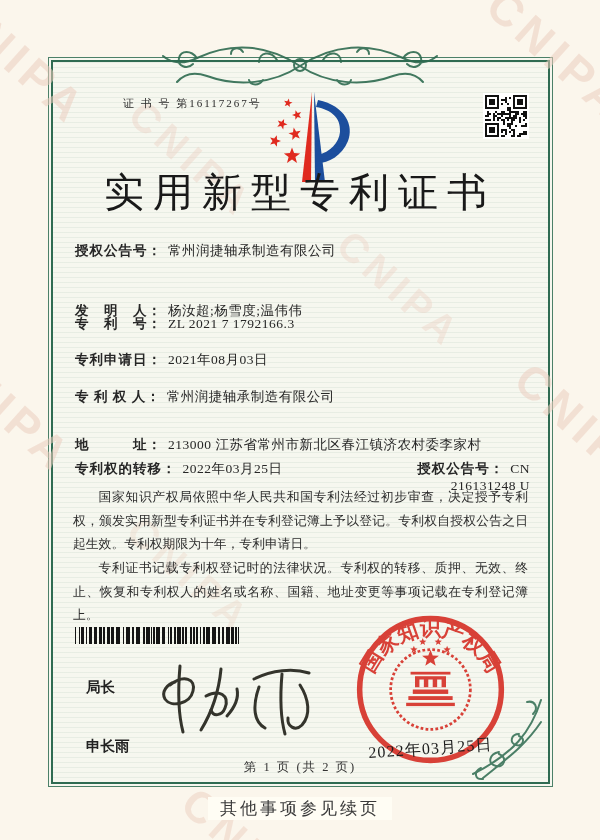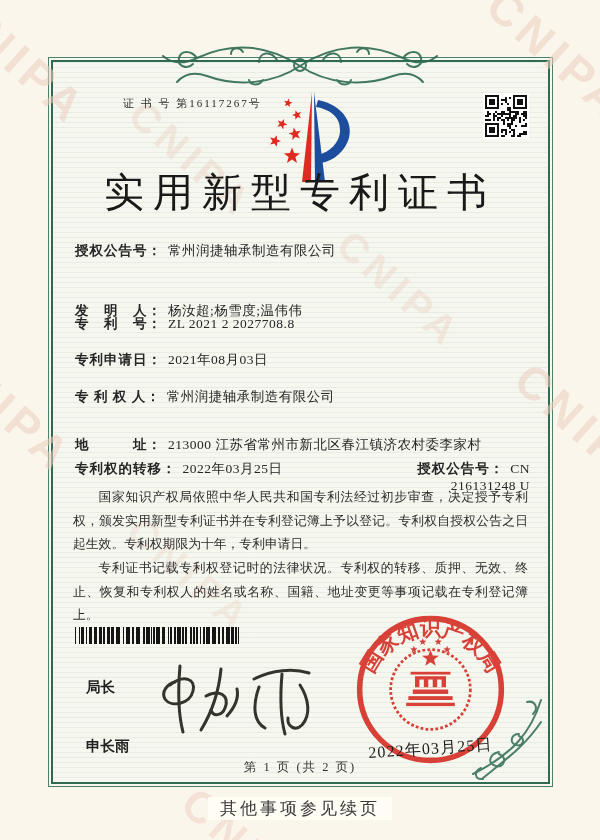--- a/index.html
+++ b/index.html
@@ -320,21 +320,21 @@
 
     <div class="title">实用新型专利证书</div>
 
     <div class="frow" style="top:242px;">
       <span class="lbl">授权公告号：</span><span class="val">常州润捷轴承制造有限公司</span>
     </div>
     <div class="frow" style="top:294px;margin-top:8px;">
       <span class="lbl">发　明　人：</span><span class="val">杨汝超;杨雪度;温伟伟</span>
     </div>
     <div class="frow" style="top:315px;">
-      <span class="lbl">专　利　号：</span><span class="val">ZL 2021 2 2027708.8</span>
+      <span class="lbl">专　利　号：</span><span class="val">ZL 2021 7 1792166.3</span>
     </div>
     <div class="frow" style="top:351px;">
       <span class="lbl">专利申请日：</span><span class="val">2021年08月03日</span>
     </div>
     <div class="frow" style="top:388px;">
       <span class="lbl">专 利 权 人：</span><span class="val">常州润捷轴承制造有限公司</span>
     </div>
     <div class="frow" style="top:436px;">
       <span class="lbl">地　　　址：</span><span class="val">213000 江苏省常州市新北区春江镇济农村委李家村</span>
     </div>

